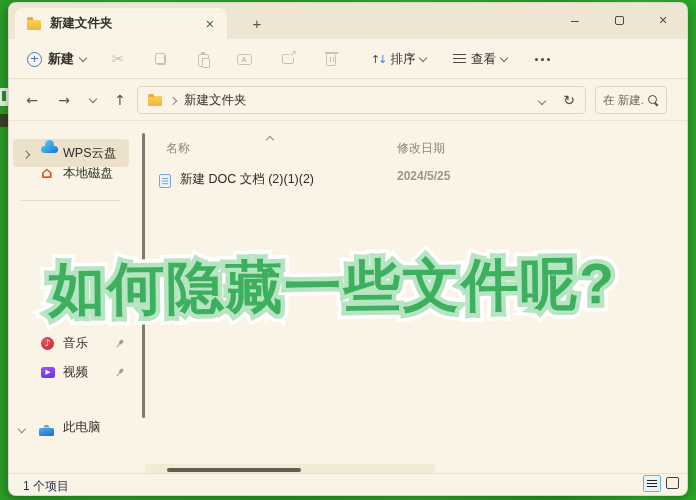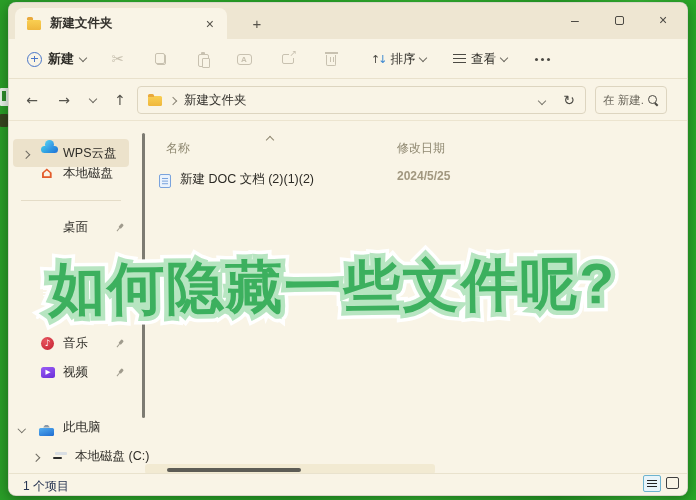--- a/index.html
+++ b/index.html
@@ -250,25 +250,20 @@
       <span class="sr-chev"><span class="chev right"></span></span>
       <span class="sr-ic"><span class="cloud-ic"></span></span>
       <span class="sr-label">WPS云盘</span>
     </div>
     <div class="side-row" style="top:37px">
       <span class="sr-ic"><span class="home-ic">⌂</span></span>
       <span class="sr-label">本地磁盘</span>
     </div>
     <div class="side-divider" style="top:78px"></div>
 
-    <div class="side-row" style="top:91px;height:29px">
-      <span class="sr-ic"><span class="desktop-ic"></span></span>
-      <span class="sr-label">桌面</span>
-      <span class="pin-ic"></span>
-    </div>
     <div class="side-row" style="top:149px;height:29px">
       <span class="sr-ic"><span class="docs-ic"></span></span>
       <span class="sr-label">文档</span>
       <span class="pin-ic"></span>
     </div>
     <div class="side-row" style="top:178px;height:29px">
       <span class="sr-ic"><span class="pics-ic"></span></span>
       <span class="sr-label">图片</span>
       <span class="pin-ic"></span>
     </div>
@@ -289,25 +284,20 @@
         </span>
       <span class="sr-label">视频</span>
       <span class="pin-ic"></span>
     </div>
 
     <div class="side-row" style="top:291px;height:29px">
       <span class="sr-chev" style="left:10px"><span class="chev down"></span></span>
       <span class="sr-ic" style="left:30px"><span class="pc-ic"></span></span>
       <span class="sr-label">此电脑</span>
     </div>
-    <div class="side-row" style="top:320px;height:29px">
-      <span class="sr-chev" style="left:24px"><span class="chev right"></span></span>
-      <span class="sr-ic" style="left:44px"><span class="disk-ic"></span></span>
-      <span class="sr-label" style="left:66px">本地磁盘 (C:)</span>
-    </div>
   </div>
   <div class="side-scroll"></div>
 
   <div class="col-header" style="left:157px;top:137px">名称</div>
   <div class="sort-ind"><span class="chev up"></span></div>
   <div class="col-header" style="left:388px;top:137px">修改日期</div>
 
   <div class="file-row">
     <span class="docfile-ic"></span>
     <span class="file-name">新建 DOC 文档 (2)(1)(2)</span>

